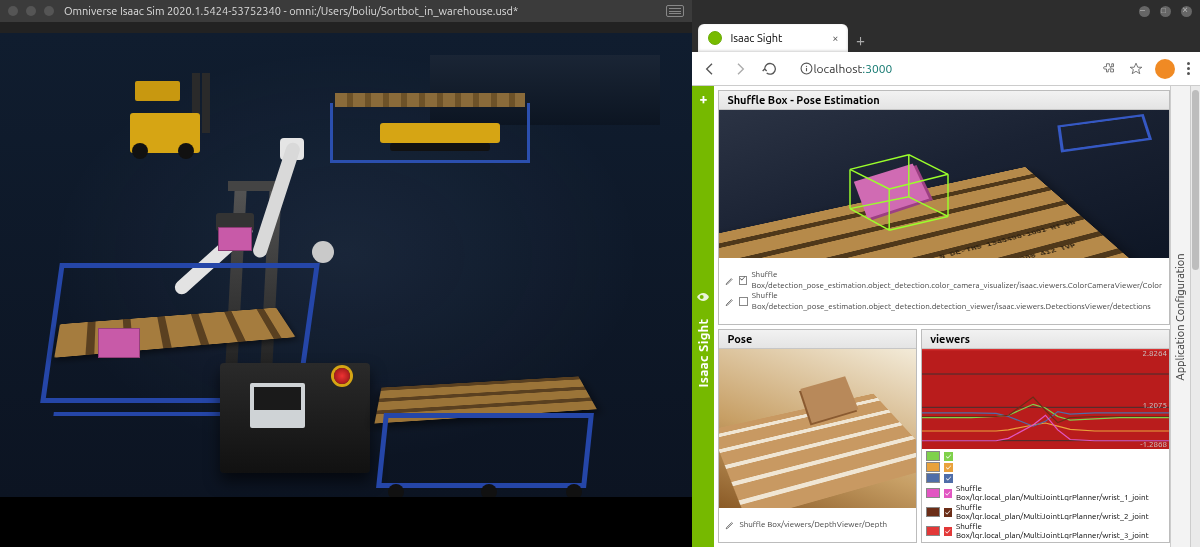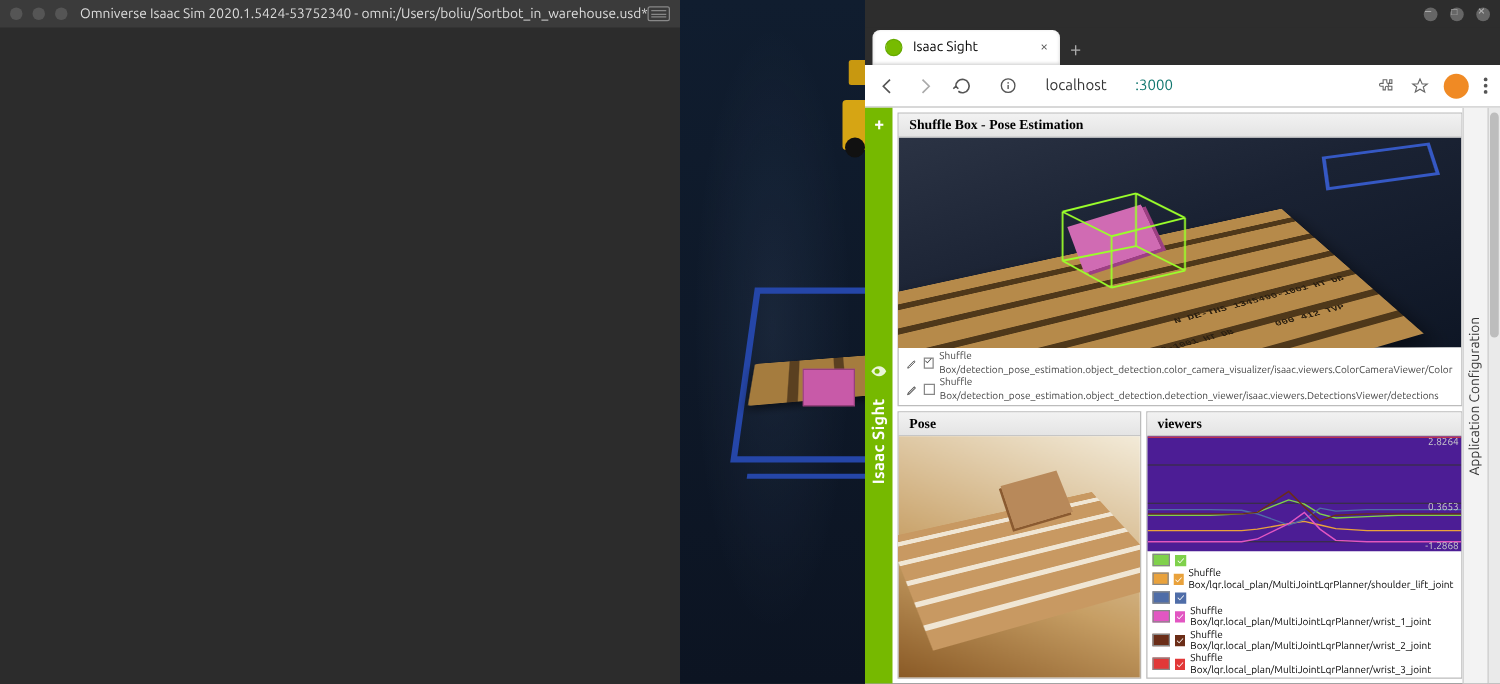--- a/index.html
+++ b/index.html
@@ -5,21 +5,21 @@
 * { box-sizing: border-box; margin: 0; padding: 0; }
 body {
   width: 1200px;
   height: 547px;
   font-family: Ubuntu, Arial, sans-serif;
   font-size: 11px;
   background: #2c2c2c;
   display: flex;
   overflow: hidden;
 }
-.left-app { width: 761px; height: 547px; display: flex; flex-direction: row; }
+.left-app { width: 761px; height: 547px; display: flex; flex-direction: column; }
 .right-app { width: 522px; height: 547px; display: flex; flex-direction: column; }
 
 
 .ubuntu-titlebar {
   height: 22px; background: #3b3b3b; color: #ddd; display: flex;
   align-items: center; padding: 0 8px; font-size: 11px; position: relative;
 }
 .window-controls-left { display: flex; gap: 8px; margin-right: 10px; }
 .win-dot { width: 10px; height: 10px; border-radius: 50%; background: #555; }
 .menu-icon { width: 18px; height: 12px; border: 1px solid #888; border-radius: 2px;
@@ -120,21 +120,21 @@
 .tabbar { height:30px; display:flex; align-items:flex-end; padding-left:6px; background:#2d2d2d; }
 .tab { height:28px; min-width:150px; background:#fff; border-radius:6px 6px 0 0;
   display:flex; align-items:center; padding:0 10px; gap:8px; font-size:11px; box-shadow: 0 -1px 3px rgba(0,0,0,.2) inset; }
 .favicon { width:14px; height:14px; border-radius:50%;
   background: conic-gradient(#7b0 0 120deg,#7b0 0); border:1px solid #6a0; }
 .tab-close { margin-left:auto; color:#555; cursor:pointer; }
 .newtab { width:24px; height:24px; color:#aaa; display:flex; align-items:center; justify-content:center; font-size:16px; }
 .addrbar { height:34px; background:#fff; display:flex; align-items:center;
   padding:0 10px; gap:14px; border-bottom:1px solid #ccc; }
 .nav-icn { width:16px; height:16px; color:#666; }
-.addr-url { flex:1; display:flex; align-items:center; gap:23px; font-size:12px; color:#333;
+.addr-url { flex:1; display:flex; align-items:center; gap:0; font-size:12px; color:#333;
   border-radius:14px; padding:3px 8px; }
 .addr-icons-right { display:flex; align-items:center; gap:12px; }
 .avatar-circle { width:20px; height:20px; border-radius:50%; background:#f08a24; }
 .kebab { display:flex; flex-direction:column; gap:2px; }
 .kebab span { width:3px; height:3px; background:#555; border-radius:50%; }
 
 .sight-body { flex:1; display:flex; background:#fff; overflow:hidden; }
 .green-bar { width:22px; background:#76b900; display:flex; flex-direction:column;
   align-items:center; padding-top:6px; color:#fff; position:relative; }
 .plus-btn { width:16px; height:16px; color:#fff; font-size:14px; line-height:14px;
@@ -145,21 +145,21 @@
   transform-origin: center; white-space:nowrap;
   font-size:13px; font-weight:600; letter-spacing:.3px;
 }
 .nv-logo { position:absolute; top:44%; left:3px; width:16px; height:16px; }
 .nv-logo svg { width:100%; height:100%; }
 
 .panels { flex:1; display:flex; flex-direction:column; padding:4px 0 4px 4px; gap:4px; overflow:hidden; }
 .panel { border:1px solid #bcbcbc; background:#fff; display:flex; flex-direction:column; }
 .panel-header { background: linear-gradient(#f2f2f2,#e4e4e4);
   border-bottom:1px solid #c6c6c6; padding:3px 8px; font-size:11px; font-weight:bold;
-  display:flex; align-items:center;font-family:Liberation Serif, serif; }
+  display:flex; align-items:center; }
 .panel-body { position:relative; flex:1; overflow:hidden; }
 
 .pose-panel { height:235px; }
 .pose-scene { position:absolute; inset:0;
   background: linear-gradient(160deg,#2b3344 0%,#1a2233 45%, #0e1625 100%); }
 .pallet-poly {
   position:absolute; left:-30px; top:40px; width:420px; height:210px;
   transform: perspective(600px) rotateX(52deg) rotateZ(-22deg);
   background: repeating-linear-gradient(0deg,
     #b68a4a 0 24px, #4f381a 24px 32px);
@@ -173,41 +173,41 @@
 .stamp3 { top:168px; left:130px; }
 .pink-obj { position:absolute; top:58px; left:140px; width:64px; height:44px;
   background:#d06bb3; transform: perspective(400px) rotateX(30deg) rotateZ(-20deg);
   box-shadow: 3px 3px 0 #9c3f82; }
 .bbox3d { position:absolute; top:30px; left:120px; width:120px; height:98px; }
 .bbox3d svg { width:100%; height:100%; overflow:visible; }
 .bbox3d line { stroke:#9bff2b; stroke-width:1.5; }
 .blue-cart-far { position:absolute; top:5px; right:20px; width:90px; height:35px;
   border:3px solid #3558c4; transform: perspective(400px) rotateX(40deg) rotateZ(-10deg);}
 
-.panel-foot { padding:2px 6px; font-size:8px; line-height:1.3; color:#444; }
+.panel-foot { padding:12px 6px; font-size:8px; line-height:1.3; color:#444; }
 .foot-row { display:flex; align-items:center; gap:4px; }
 .foot-check { width:9px; height:9px; border:1px solid #888; display:inline-block; }
 .foot-check.checked::after { content:"✓"; font-size:8px; position:relative; top:-3px; left:0; color:#333; }
 .foot-pencil { width:10px; height:10px; }
 .foot-pencil svg { width:100%; height:100%; }
 
 .bottom-panels { display:flex; gap:4px; flex:1; min-height:0; }
 .depth-panel { width:44%; }
 .control-panel { flex:1; }
 
 .depth-body { background: linear-gradient(200deg,#f3ebd9,#c79f65 60%, #8a5a26); }
 .depth-pallet { position:absolute; left:6px; top:28px; width:190px; height:140px;
   transform: perspective(500px) rotateX(52deg) rotateZ(-22deg);
   background: repeating-linear-gradient(0deg,#c89962 0 20px,#f0e6d4 20px 26px);
   filter: blur(.3px); }
 .depth-box { position:absolute; top:30px; left:86px; width:48px; height:40px;
   background:#b8895a; transform: perspective(400px) rotateX(28deg) rotateZ(-18deg);
   box-shadow: -2px 2px 0 #8a5a30; }
 
-.control-body { background:#4c1d95; position:relative; }
+.control-body { background:#b91c1c; position:relative; }
 .control-body svg { width:100%; height:100%; }
 .axis-label { position:absolute; right:2px; font-size:8px; color:#ccc; }
 .ctl-legend { font-size:8px; padding:2px 4px; display:flex; flex-direction:column; gap:1px; }
 .ctl-row { display:flex; align-items:center; gap:4px; }
 .ctl-swatch { width:14px; height:10px; border:1px solid #888; }
 .ctl-check { width:9px; height:9px; display:inline-flex; align-items:center; justify-content:center;
   font-size:8px; color:#fff; }
 
 .right-sidebar { width:20px; background:#f3f3f3; border-left:1px solid #ccc;
   display:flex; align-items:center; justify-content:center; }
@@ -407,51 +407,58 @@
       <div class="bottom-panels">
 
         <div class="panel depth-panel">
           <div class="panel-header">
               <span>Pose</span>
             </div>
           <div class="panel-body depth-body">
             <div class="depth-pallet"></div>
             <div class="depth-box"></div>
           </div>
+          <div class="panel-foot">
+            <div class="foot-row">
+              <span class="foot-pencil"><svg viewBox="0 0 24 24">
+                    <path d="M3 21l3-1 12-12-2-2L4 18z" fill="none" stroke="#555" stroke-width="2"></path>
+                  </svg></span>
+              <span>Shuffle Box/viewers/DepthViewer/Depth</span>
+            </div>
+          </div>
         </div>
 
         <div class="panel control-panel">
           <div class="panel-header">
               <span>viewers</span>
             </div>
           <div class="panel-body control-body">
             <svg id="ctl-svg" viewBox="0 0 260 120" preserveAspectRatio="none">
               <line x1="0" y1="30" x2="260" y2="30" stroke="#333"></line>
               <line x1="0" y1="70" x2="260" y2="70" stroke="#333"></line>
               <line x1="0" y1="110" x2="260" y2="110" stroke="#333"></line>
             <path d="M0.0 82.4 L26.0 82.4 L52.0 82.4 L78.0 81.0 L91.0 79.5 L117.0 66.4 L130.0 70.8 L143.0 81.0 L156.0 85.3 L182.0 83.9 L208.0 82.4 L234.0 82.4 L260.0 82.4" stroke="#7fd14b" fill="none" stroke-width="1.4"></path>
                 <path d="M0.0 98.4 L26.0 98.4 L52.0 98.4 L78.0 98.4 L91.0 97.0 L117.0 91.2 L130.0 88.8 L143.0 92.6 L156.0 96.4 L182.0 98.4 L208.0 98.4 L234.0 98.4 L260.0 98.4" stroke="#e9a23c" fill="none" stroke-width="1.4"></path>
                 <path d="M0.0 76.6 L26.0 76.6 L52.0 76.6 L78.0 77.2 L91.0 81.0 L117.0 92.6 L130.0 86.8 L143.0 75.1 L156.0 78.1 L182.0 76.6 L208.0 76.6 L234.0 76.6 L260.0 76.6" stroke="#4f6da8" fill="none" stroke-width="1.4"></path>
                 <path d="M0.0 110.1 L26.0 110.1 L52.0 110.1 L78.0 110.1 L91.0 107.2 L117.0 91.2 L130.0 79.5 L143.0 97.0 L156.0 108.6 L182.0 110.1 L208.0 110.1 L234.0 110.1 L260.0 110.1" stroke="#e256c2" fill="none" stroke-width="1.4"></path>
                 <path d="M0.0 81.0 L26.0 81.0 L52.0 81.0 L78.0 81.0 L91.0 79.5 L117.0 57.7 L130.0 73.7 L143.0 88.3 L156.0 82.4 L182.0 81.0 L208.0 81.0 L234.0 81.0 L260.0 81.0" stroke="#6b2d17" fill="none" stroke-width="1.4"></path>
                 <path d="M0.0 0.9 L26.0 0.9 L52.0 0.9 L78.0 0.9 L91.0 0.9 L117.0 0.9 L130.0 0.9 L143.0 0.9 L156.0 0.9 L182.0 0.9 L208.0 0.9 L234.0 0.9 L260.0 0.9" stroke="#e23838" fill="none" stroke-width="1.4"></path>
               </svg>
             <span class="axis-label" style="top:0">2.8264</span>
-            <span class="axis-label" style="top:52px">0.3653</span>
+            <span class="axis-label" style="top:52px">1.2075</span>
             <span class="axis-label" style="bottom:0">-1.2868</span>
           </div>
           <div class="ctl-legend" id="ctl-legend">
               <div class="ctl-row">
                 <span class="ctl-swatch" style="background:#7fd14b"></span>
                 <span class="ctl-check" style="background:#7fd14b">✓</span>
               </div>
               <div class="ctl-row">
                 <span class="ctl-swatch" style="background:#e9a23c"></span>
                 <span class="ctl-check" style="background:#e9a23c">✓</span>
-                <span>Shuffle Box/lqr.local_plan/MultiJointLqrPlanner/shoulder_lift_joint</span>
               </div>
               <div class="ctl-row">
                 <span class="ctl-swatch" style="background:#4f6da8"></span>
                 <span class="ctl-check" style="background:#4f6da8">✓</span>
               </div>
               <div class="ctl-row">
                 <span class="ctl-swatch" style="background:#e256c2"></span>
                 <span class="ctl-check" style="background:#e256c2">✓</span>
                 <span>Shuffle Box/lqr.local_plan/MultiJointLqrPlanner/wrist_1_joint</span>
               </div>

